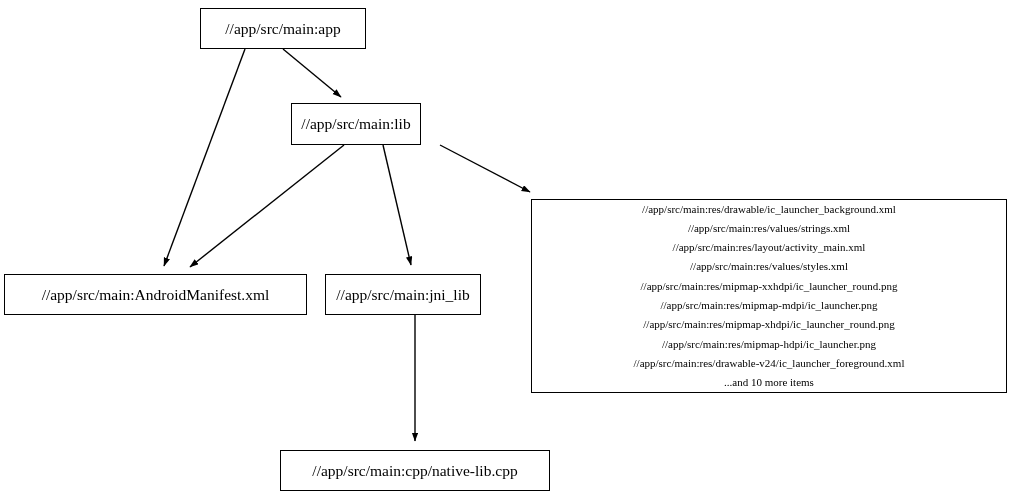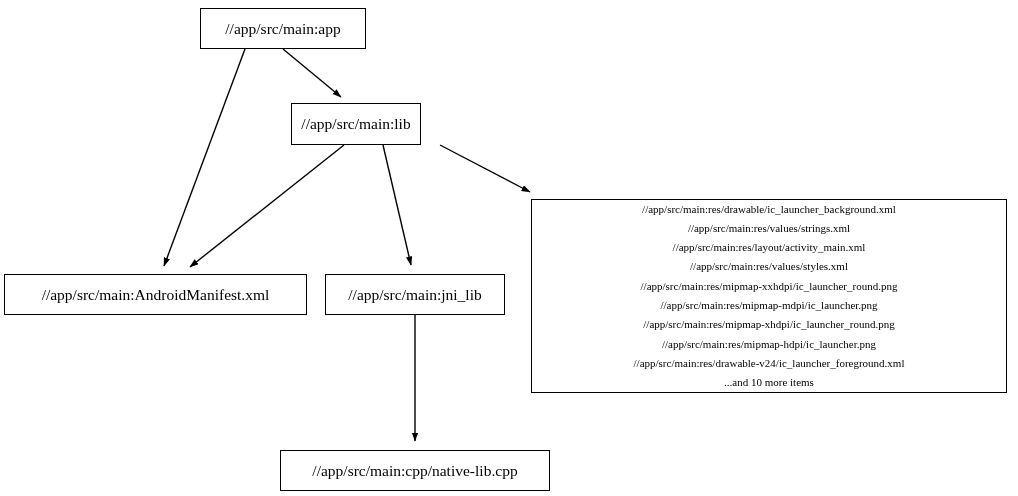--- a/index.html
+++ b/index.html
@@ -43,21 +43,21 @@
     display: block;
     font-size: 11px;
     line-height: 19.3px;
     white-space: pre;
     text-align: center;
   }
   
   #node-app        { left: 200px; top: 8px;   width: 166px; height: 41px; }
   #node-lib        { left: 285px; top: 103px; width: 130px; height: 42px; margin-left: 6px; }
   #node-manifest   { left: 4px;   top: 274px; width: 303px; height: 41px; align-items: center; }
-  #node-jnilib     { left: 325px; top: 274px; width: 180px; height: 41px; }
+  #node-jnilib     { left: 325px; top: 274px; width: 156px; height: 41px; }
   #node-res        { left: 531px; top: 199px; width: 476px; height: 194px; }
   #node-cpp        { left: 280px; top: 450px; width: 270px; height: 41px; }
 </style>
 </head>
 <body>
 
 <svg id="graph" viewBox="0 0 1018 496" width="1018" height="496" xmlns="http://www.w3.org/2000/svg">
   <defs>
     <marker id="arrow" markerWidth="10" markerHeight="10" refX="8.4" refY="3.2" orient="auto" markerUnits="userSpaceOnUse">
       <path d="M0,0 L9,3.2 L0,6.4 z" fill="#000000"></path>

